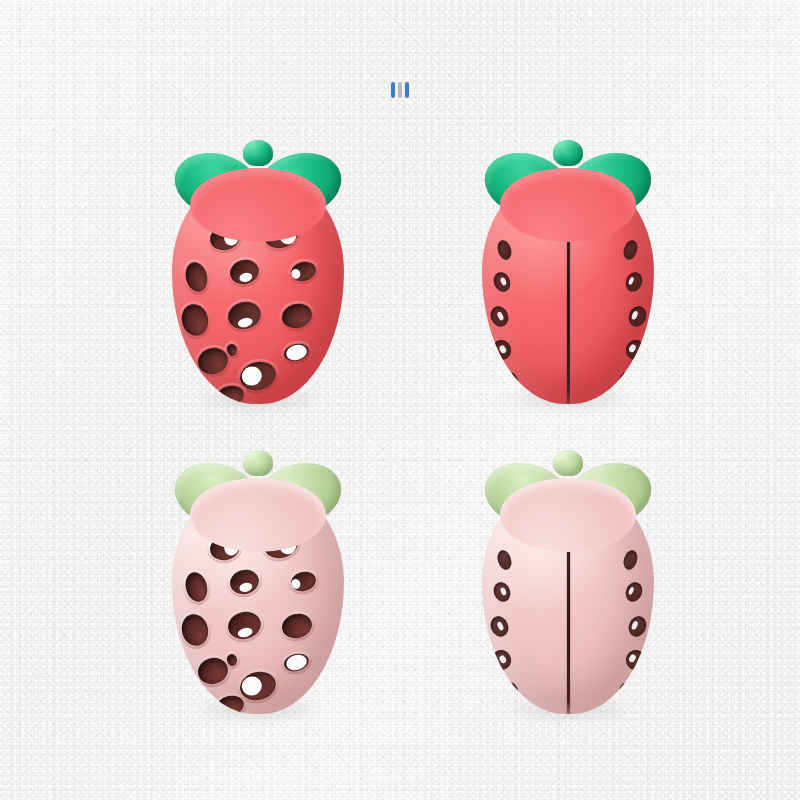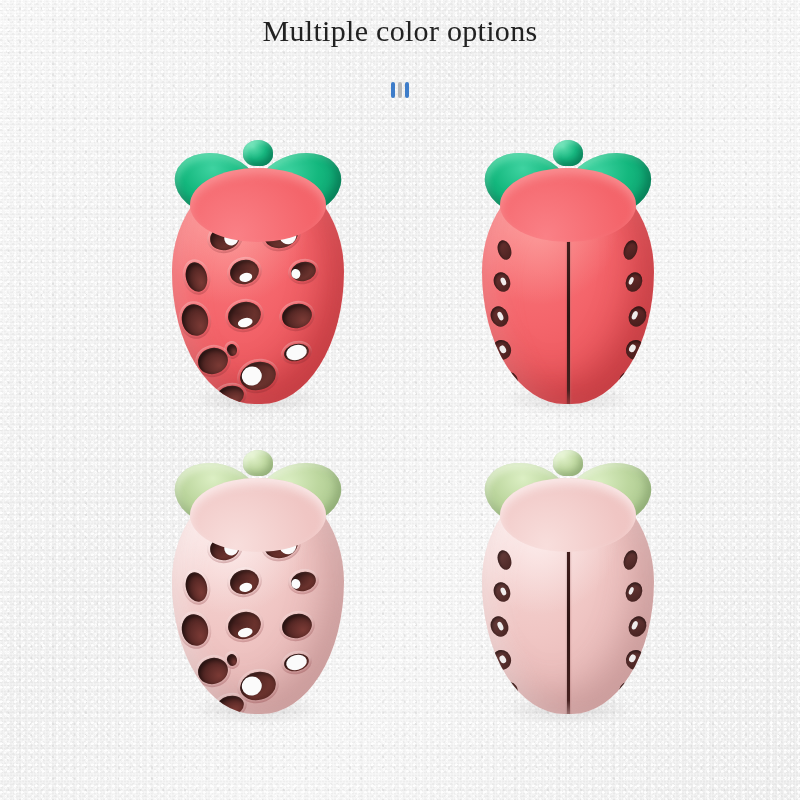--- a/index.html
+++ b/index.html
@@ -224,21 +224,20 @@
     height: 74px;
     border-radius: 50%;
   }
 </style>
 </head>
 <body>
 
 <div id="page">
   <div class="noise-overlay"></div>
 
-  <div id="title">Multiple color options</div>
 
   <div id="divider">
     <span class="bar" style="background: rgb(61, 124, 201);"></span>
     <span class="bar" style="background: rgb(185, 185, 185);"></span>
     <span class="bar" style="background: rgb(61, 124, 201);"></span>
   </div>
 
   <div class="product" id="prod-tl">
     <div class="shadow"></div>
     <div class="berry red">

